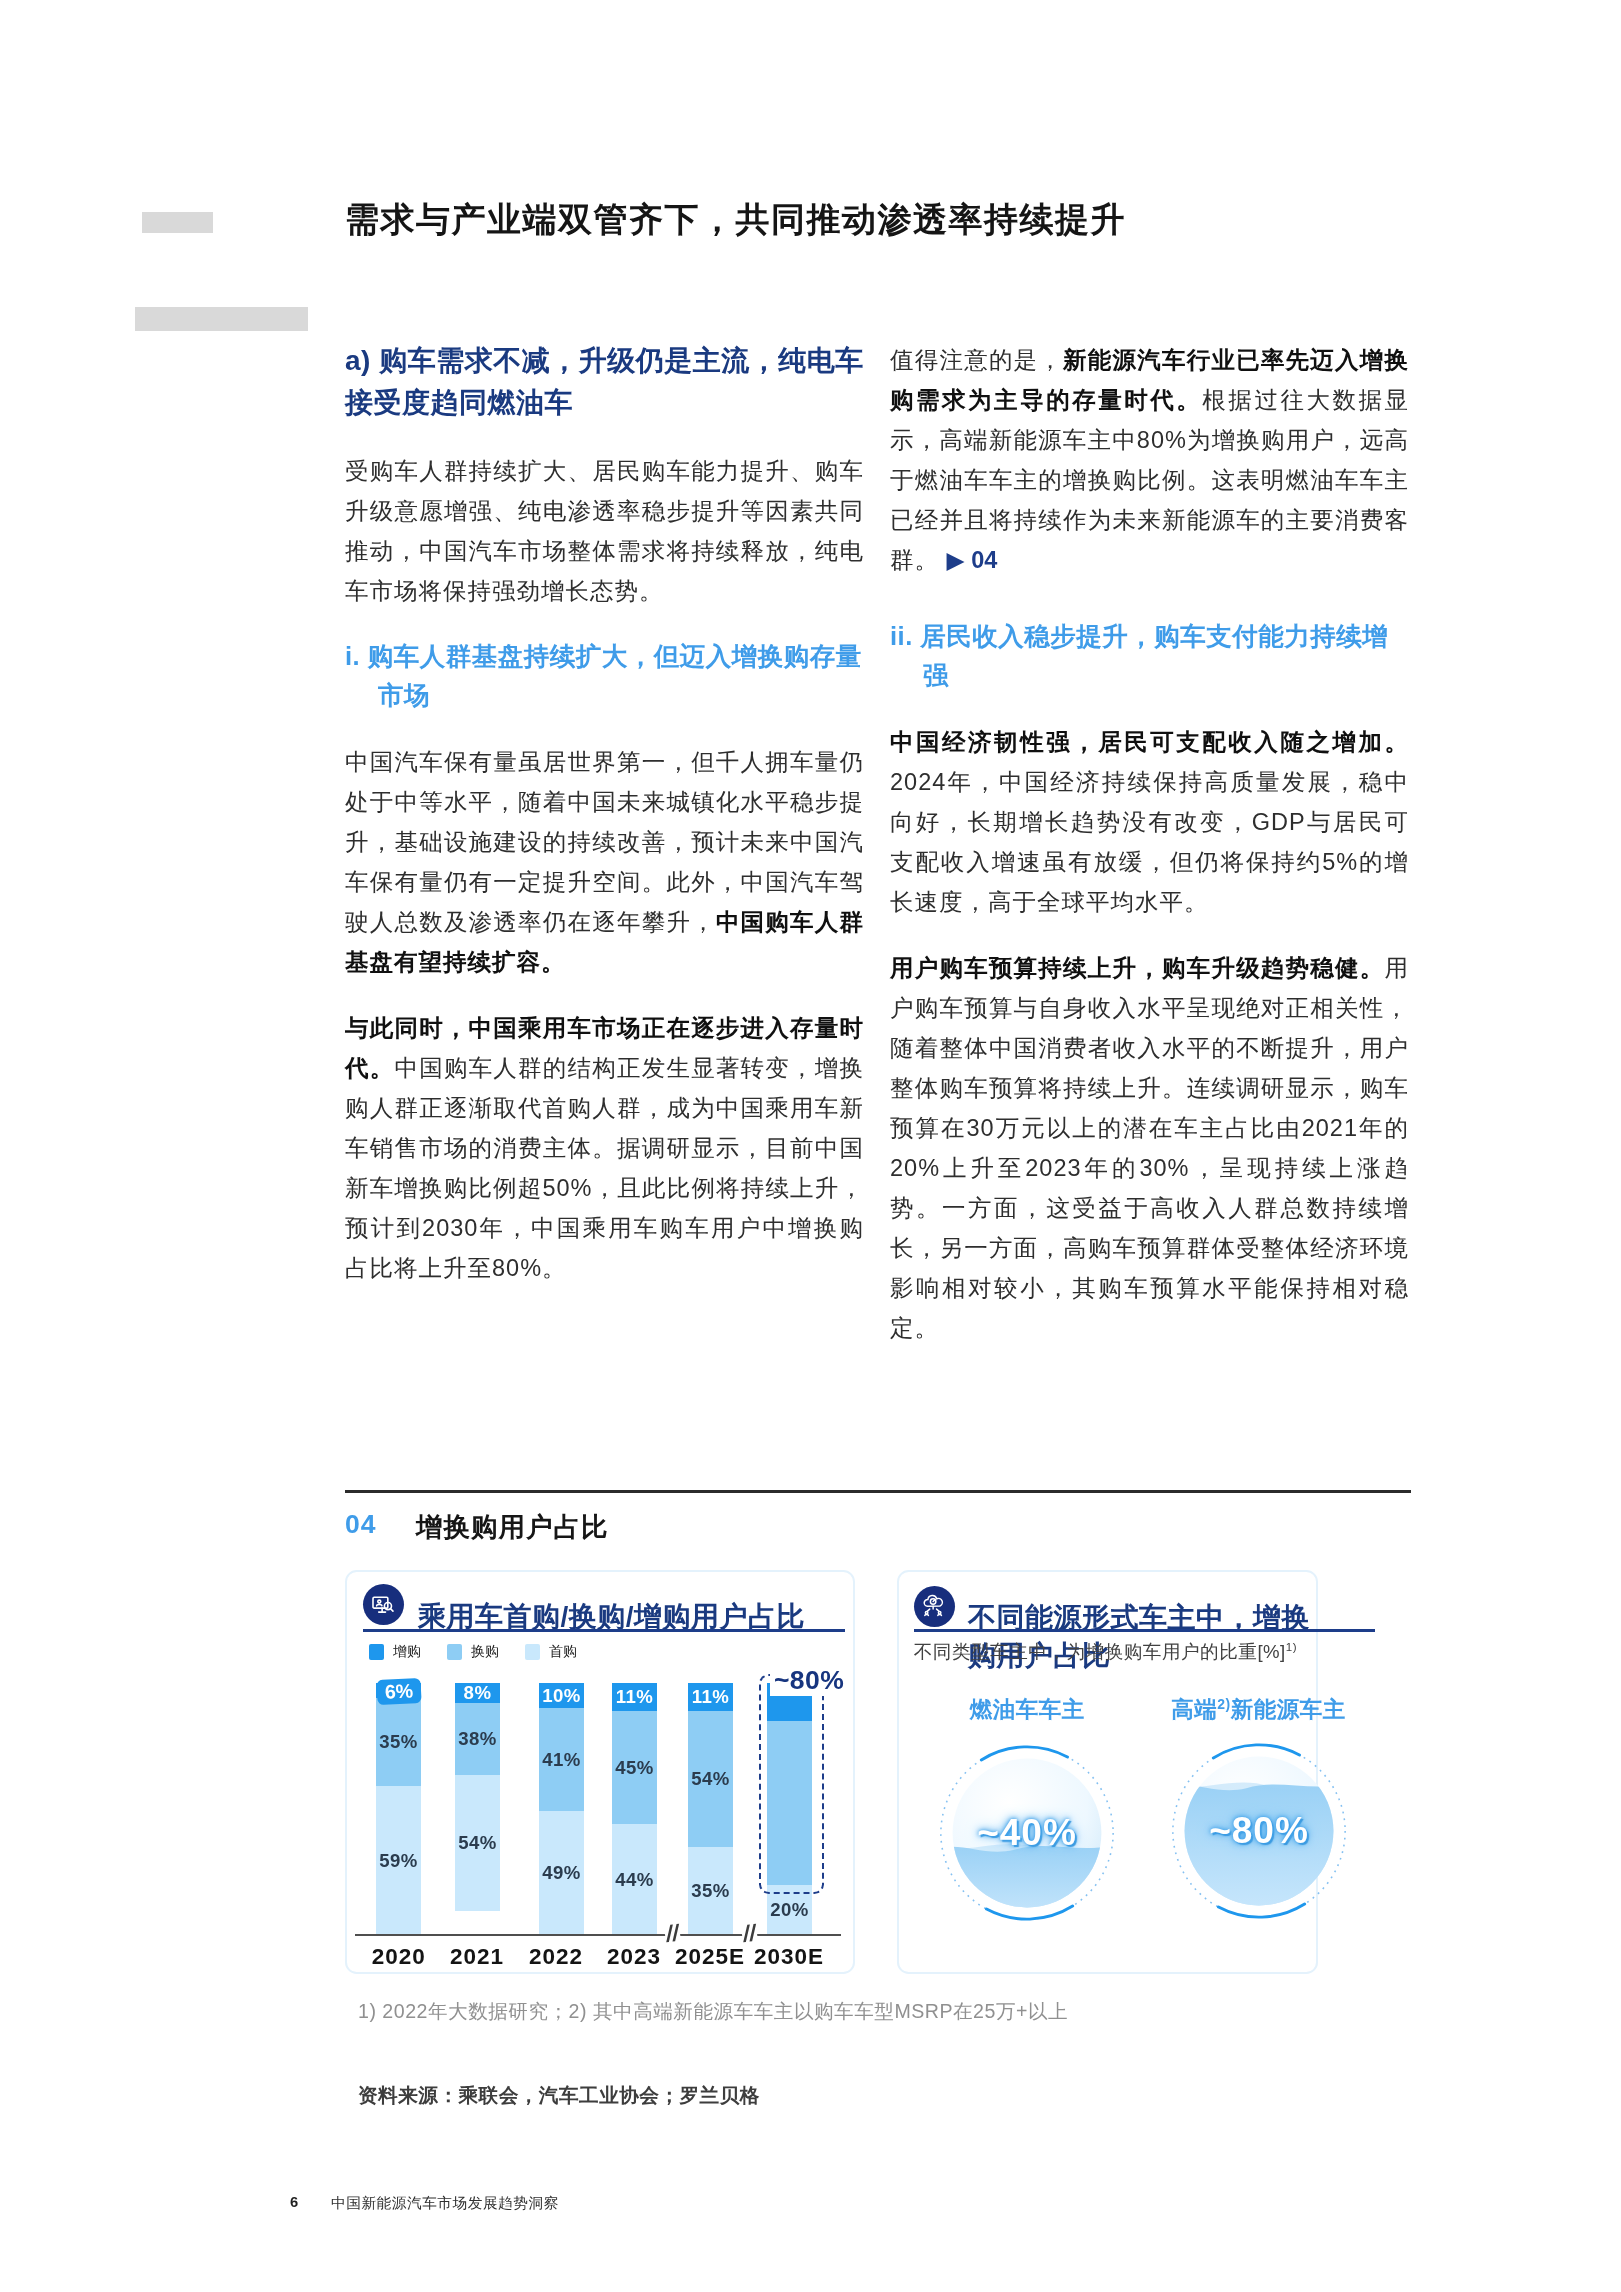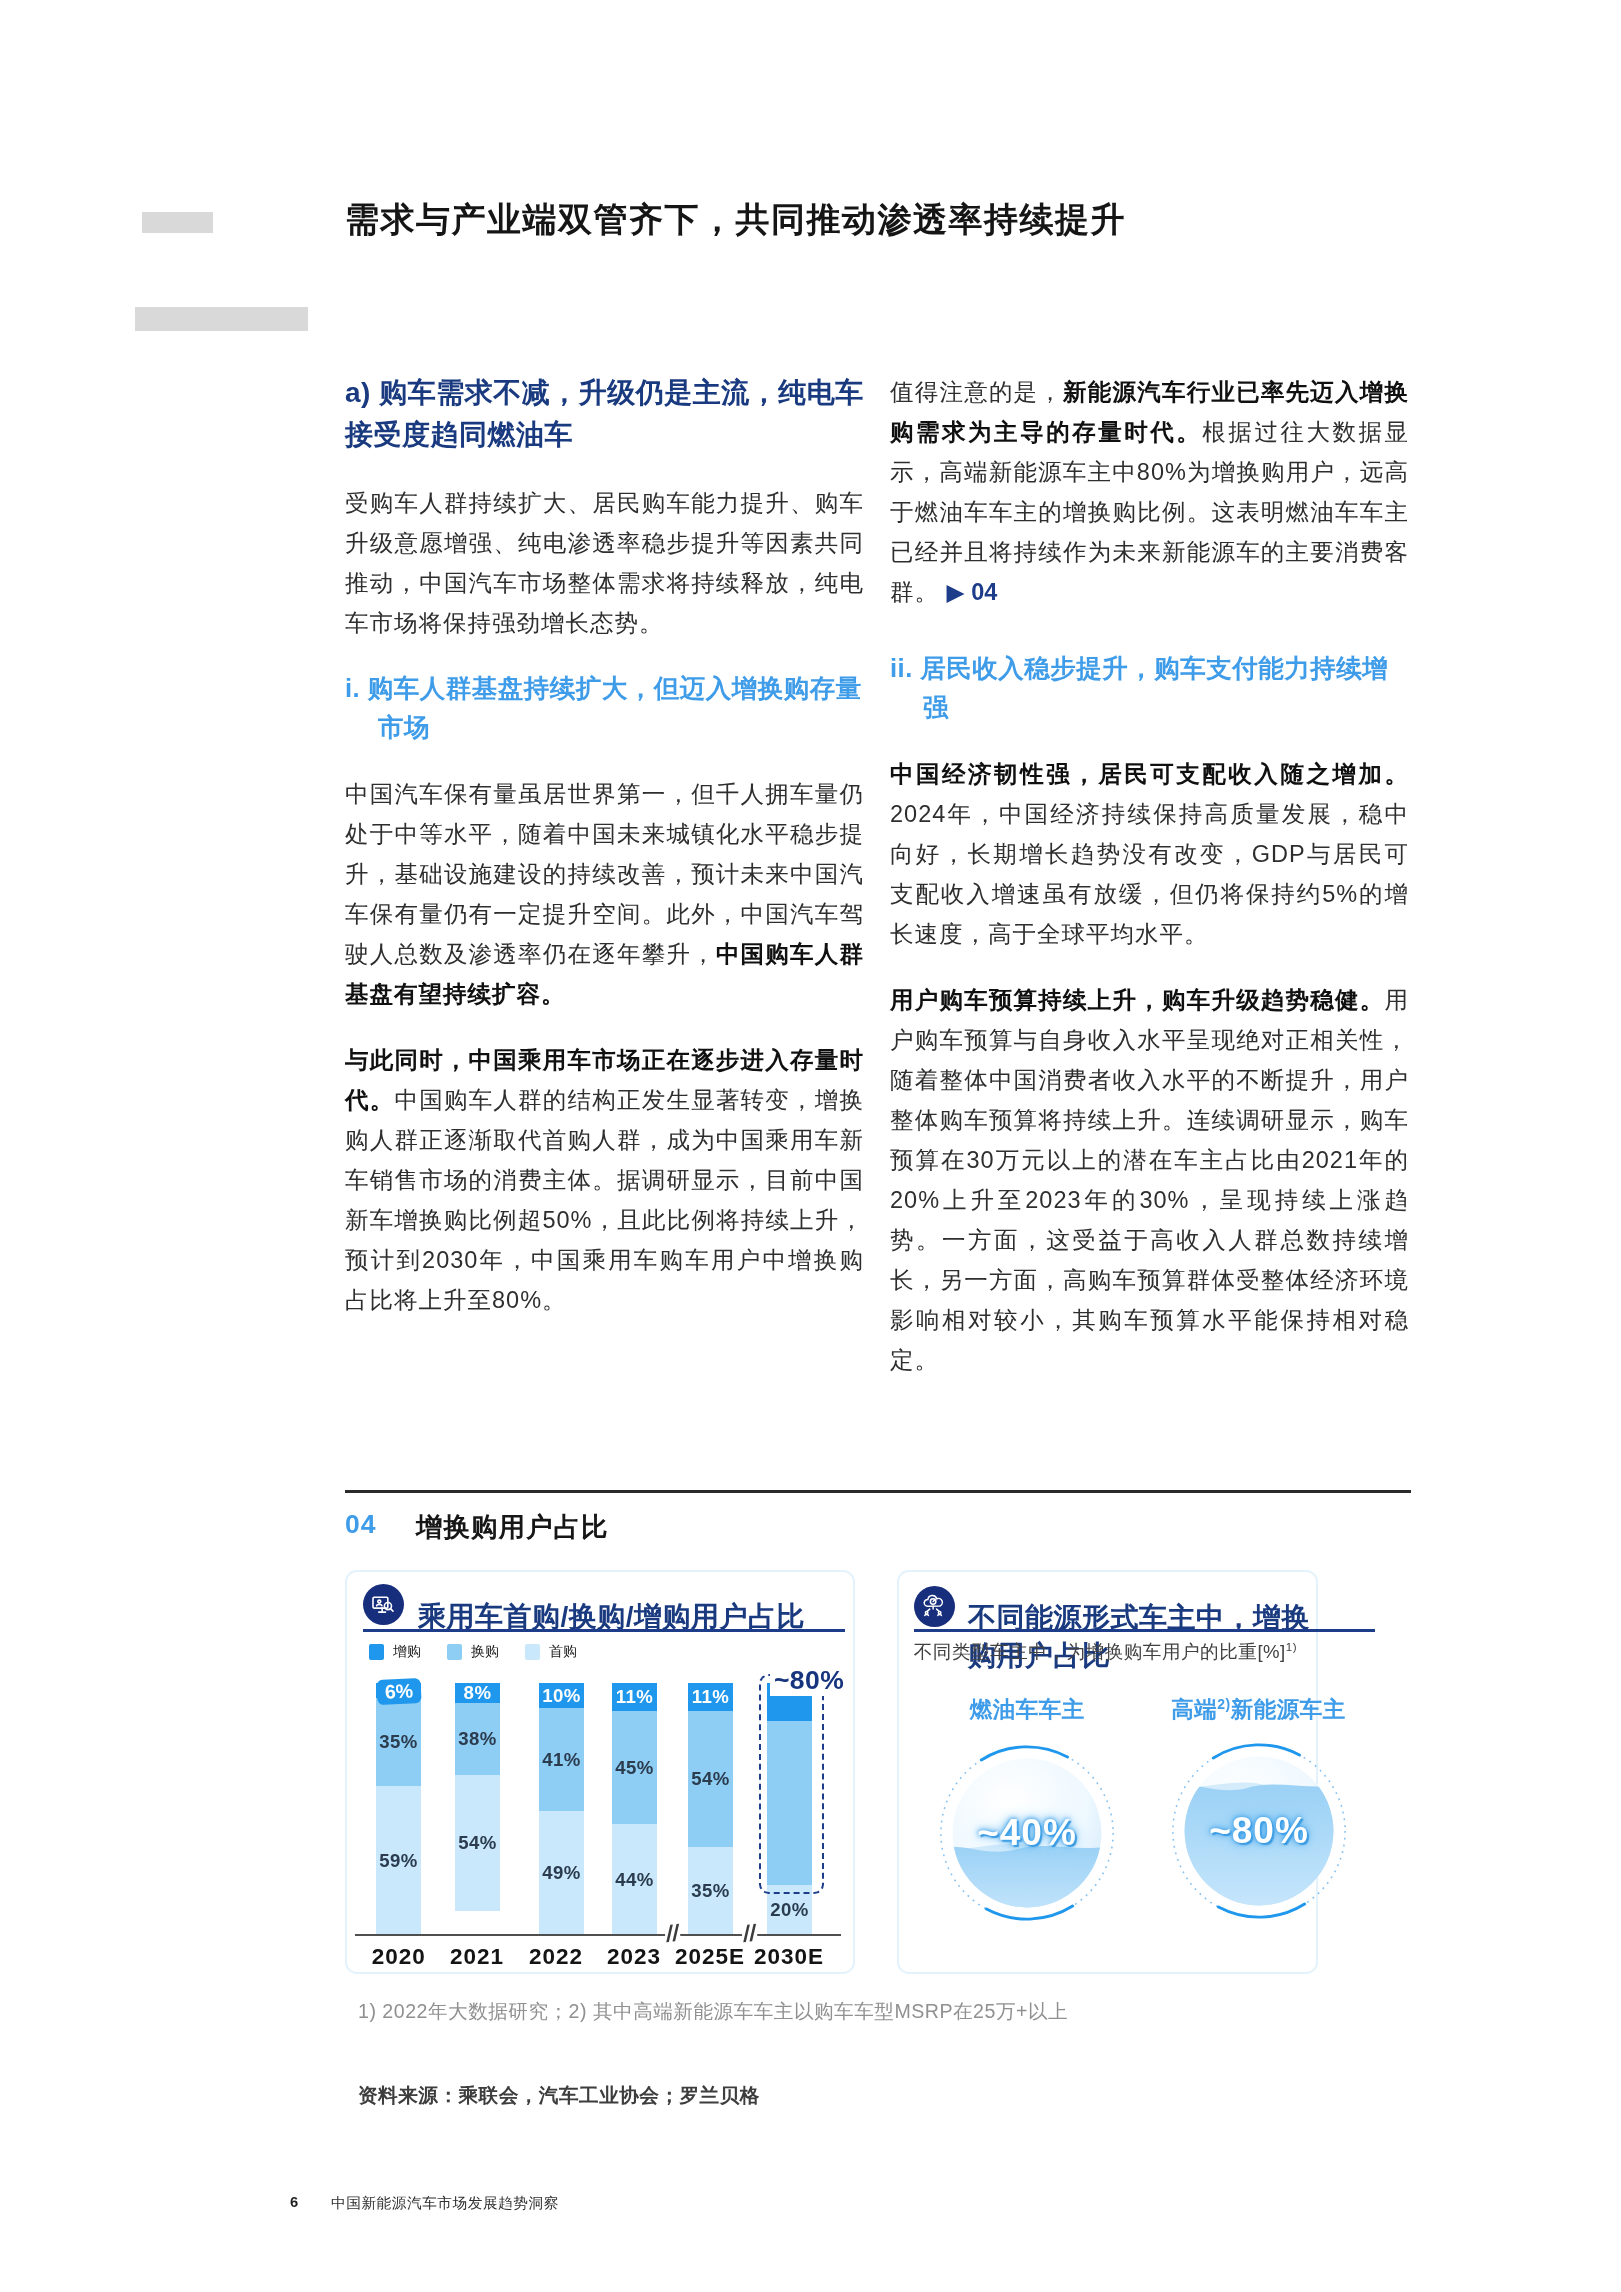--- a/index.html
+++ b/index.html
@@ -8,21 +8,21 @@
   .abs{position:absolute;}
 
   
   .deco{background:#d9d9d9;}
 
   
   .page-title{left:345px;top:196px;font-size:34px;font-weight:800;color:#151515;
               letter-spacing:1.5px;line-height:47px;}
 
   
-  .col{position:absolute;top:372px;width:519px;}
+  .col{position:absolute;top:340px;width:519px;}
   .col-left{left:345px;}
   .col-right{left:890px;}
   .h-a{font-size:28px;line-height:42px;color:#1a3a80;font-weight:800;margin:0 0 27.4px;letter-spacing:0.5px;}
   .h-roman{font-size:25.5px;line-height:39px;color:#3f9ce9;font-weight:800;
            padding-left:33px;text-indent:-33px;margin:0 0 27.4px;letter-spacing:0.5px;}
   .h-i{margin-top:15.7px;}
   .h-ii{margin-top:37px;}
   .first-right{margin-top:11.8px;}
   .body-p{font-size:23.5px;line-height:40px;letter-spacing:1px;text-align:justify;
           color:#2e2e2e;margin:0 0 25.5px;}

